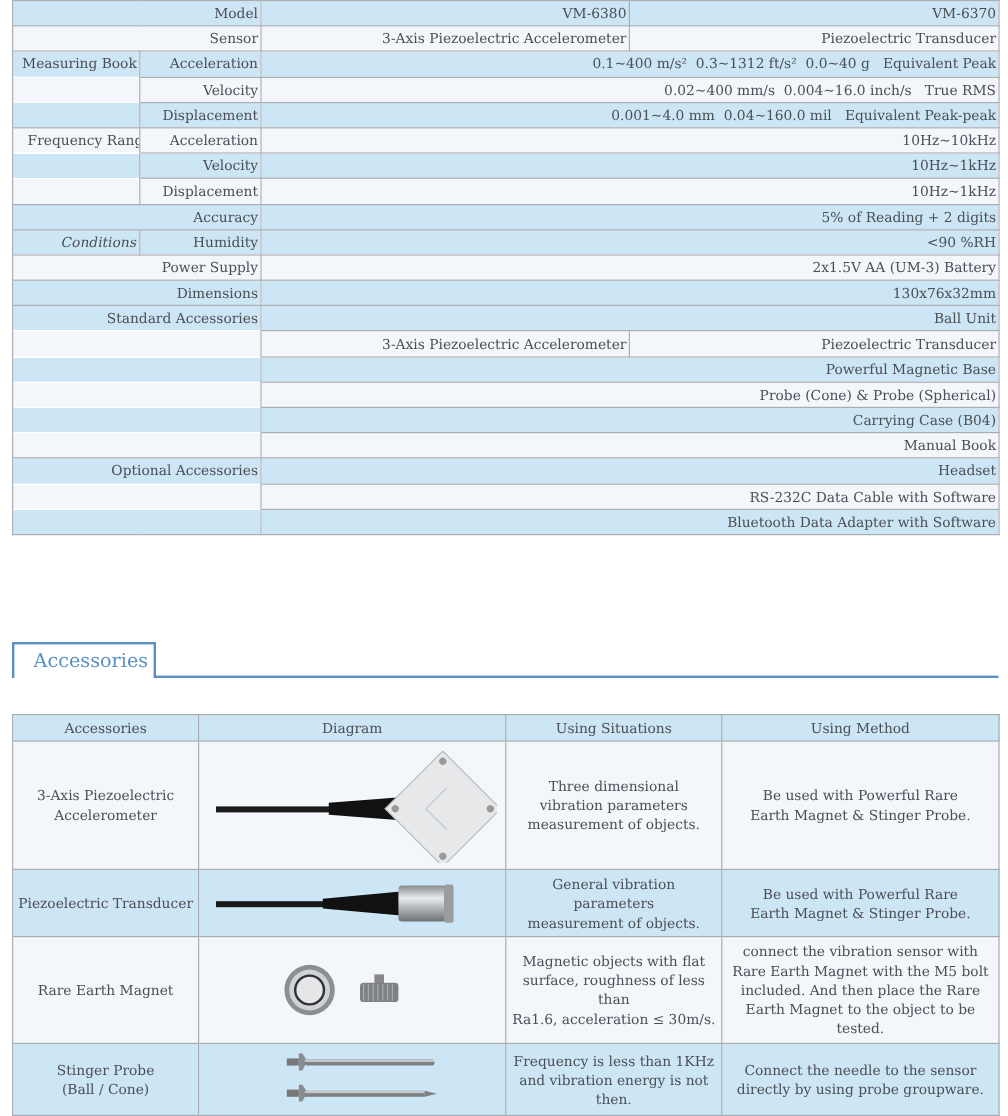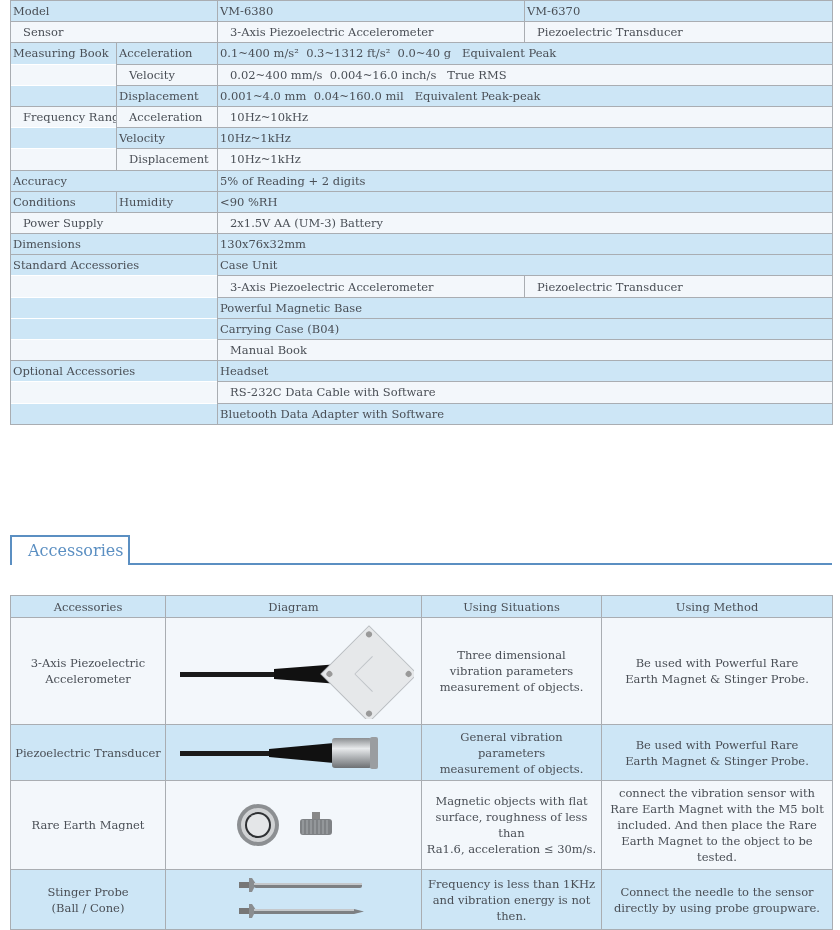--- a/index.html
+++ b/index.html
@@ -1,24 +1,24 @@
 <!DOCTYPE html>
 <html><head>
 <meta charset="utf-8">
 <style>
   * { box-sizing: border-box; margin: 0; padding: 0; }
   html, body { width: 840px; height: 930px; background: #ffffff; overflow: hidden; }
   body { font-family: "DejaVu Serif", "Liberation Serif", serif; color: #4a4f56; position: relative; }
 
   .spec { position: absolute; left: 10px; top: 0; width: 822px; border-collapse: collapse; table-layout: fixed; font-size: 11.5px; }
-  .spec td { height: 21.2px; text-align: left; border: 1px solid #a9adb2; padding: 0 2px; white-space: nowrap; overflow: hidden; }
+  .spec td { height: 21.2px; text-align: right; border: 1px solid #a9adb2; padding: 0 2px; white-space: nowrap; overflow: hidden; }
   .spec tr.b td { background: #cde6f6; }
   .spec tr.w td { background: #f3f7fb; padding-left: 12px; }
   .spec td.nb { border-top-color: transparent; border-bottom-color: transparent; }
-  .spec td.nbt { border-top-color: transparent; }
+  .spec td.nbt { border-top-color: transparent; font-style: italic; }
   .spec td.nbb { border-bottom-color: transparent; }
 
   .sec-head { position: absolute; left: 10px; top: 535px; width: 822px; height: 30px; }
   .sec-tab { position: absolute; left: 0; top: 0; width: 120px; height: 30px; border: 2px solid #5b8fc2; border-bottom: none; background: #fff; z-index: 2; }
   .sec-tab span { position: absolute; left: 16px; top: 4px; font-size: 16px; color: #5b8fc2; }
   .sec-line { position: absolute; left: 118px; top: 28px; right: 0; height: 2px; background: #5b8fc2; }
 
   .acc { position: absolute; left: 10px; top: 595px; width: 822px; border-collapse: collapse; table-layout: fixed; font-size: 11.5px; }
   .acc td, .acc th { border: 1px solid #a9adb2; text-align: center; vertical-align: middle; font-weight: normal; line-height: 16px; padding: 0 4px; }
   .acc thead th { background: #cde6f6; height: 22px; }
@@ -93,30 +93,34 @@
   <tr class="w">
     <td colspan="2">Power Supply</td>
     <td colspan="2">2x1.5V AA (UM-3) Battery</td>
   </tr>
   <tr class="b">
     <td colspan="2">Dimensions</td>
     <td colspan="2">130x76x32mm</td>
   </tr>
   <tr class="b">
     <td colspan="2" class="nbb">Standard Accessories</td>
-    <td colspan="2">Case Unit</td>
+    <td colspan="2">Ball Unit</td>
   </tr>
   <tr class="w">
     <td colspan="2" class="nb"></td>
     <td>3-Axis Piezoelectric Accelerometer</td>
     <td>Piezoelectric Transducer</td>
   </tr>
   <tr class="b">
     <td colspan="2" class="nb"></td>
     <td colspan="2">Powerful Magnetic Base</td>
+  </tr>
+  <tr class="w">
+    <td colspan="2" class="nb"></td>
+    <td colspan="2">Probe (Cone) &amp; Probe (Spherical)</td>
   </tr>
   <tr class="b">
     <td colspan="2" class="nb"></td>
     <td colspan="2">Carrying Case (B04)</td>
   </tr>
   <tr class="w">
     <td colspan="2" class="nbt"></td>
     <td colspan="2">Manual Book</td>
   </tr>
   <tr class="b">

